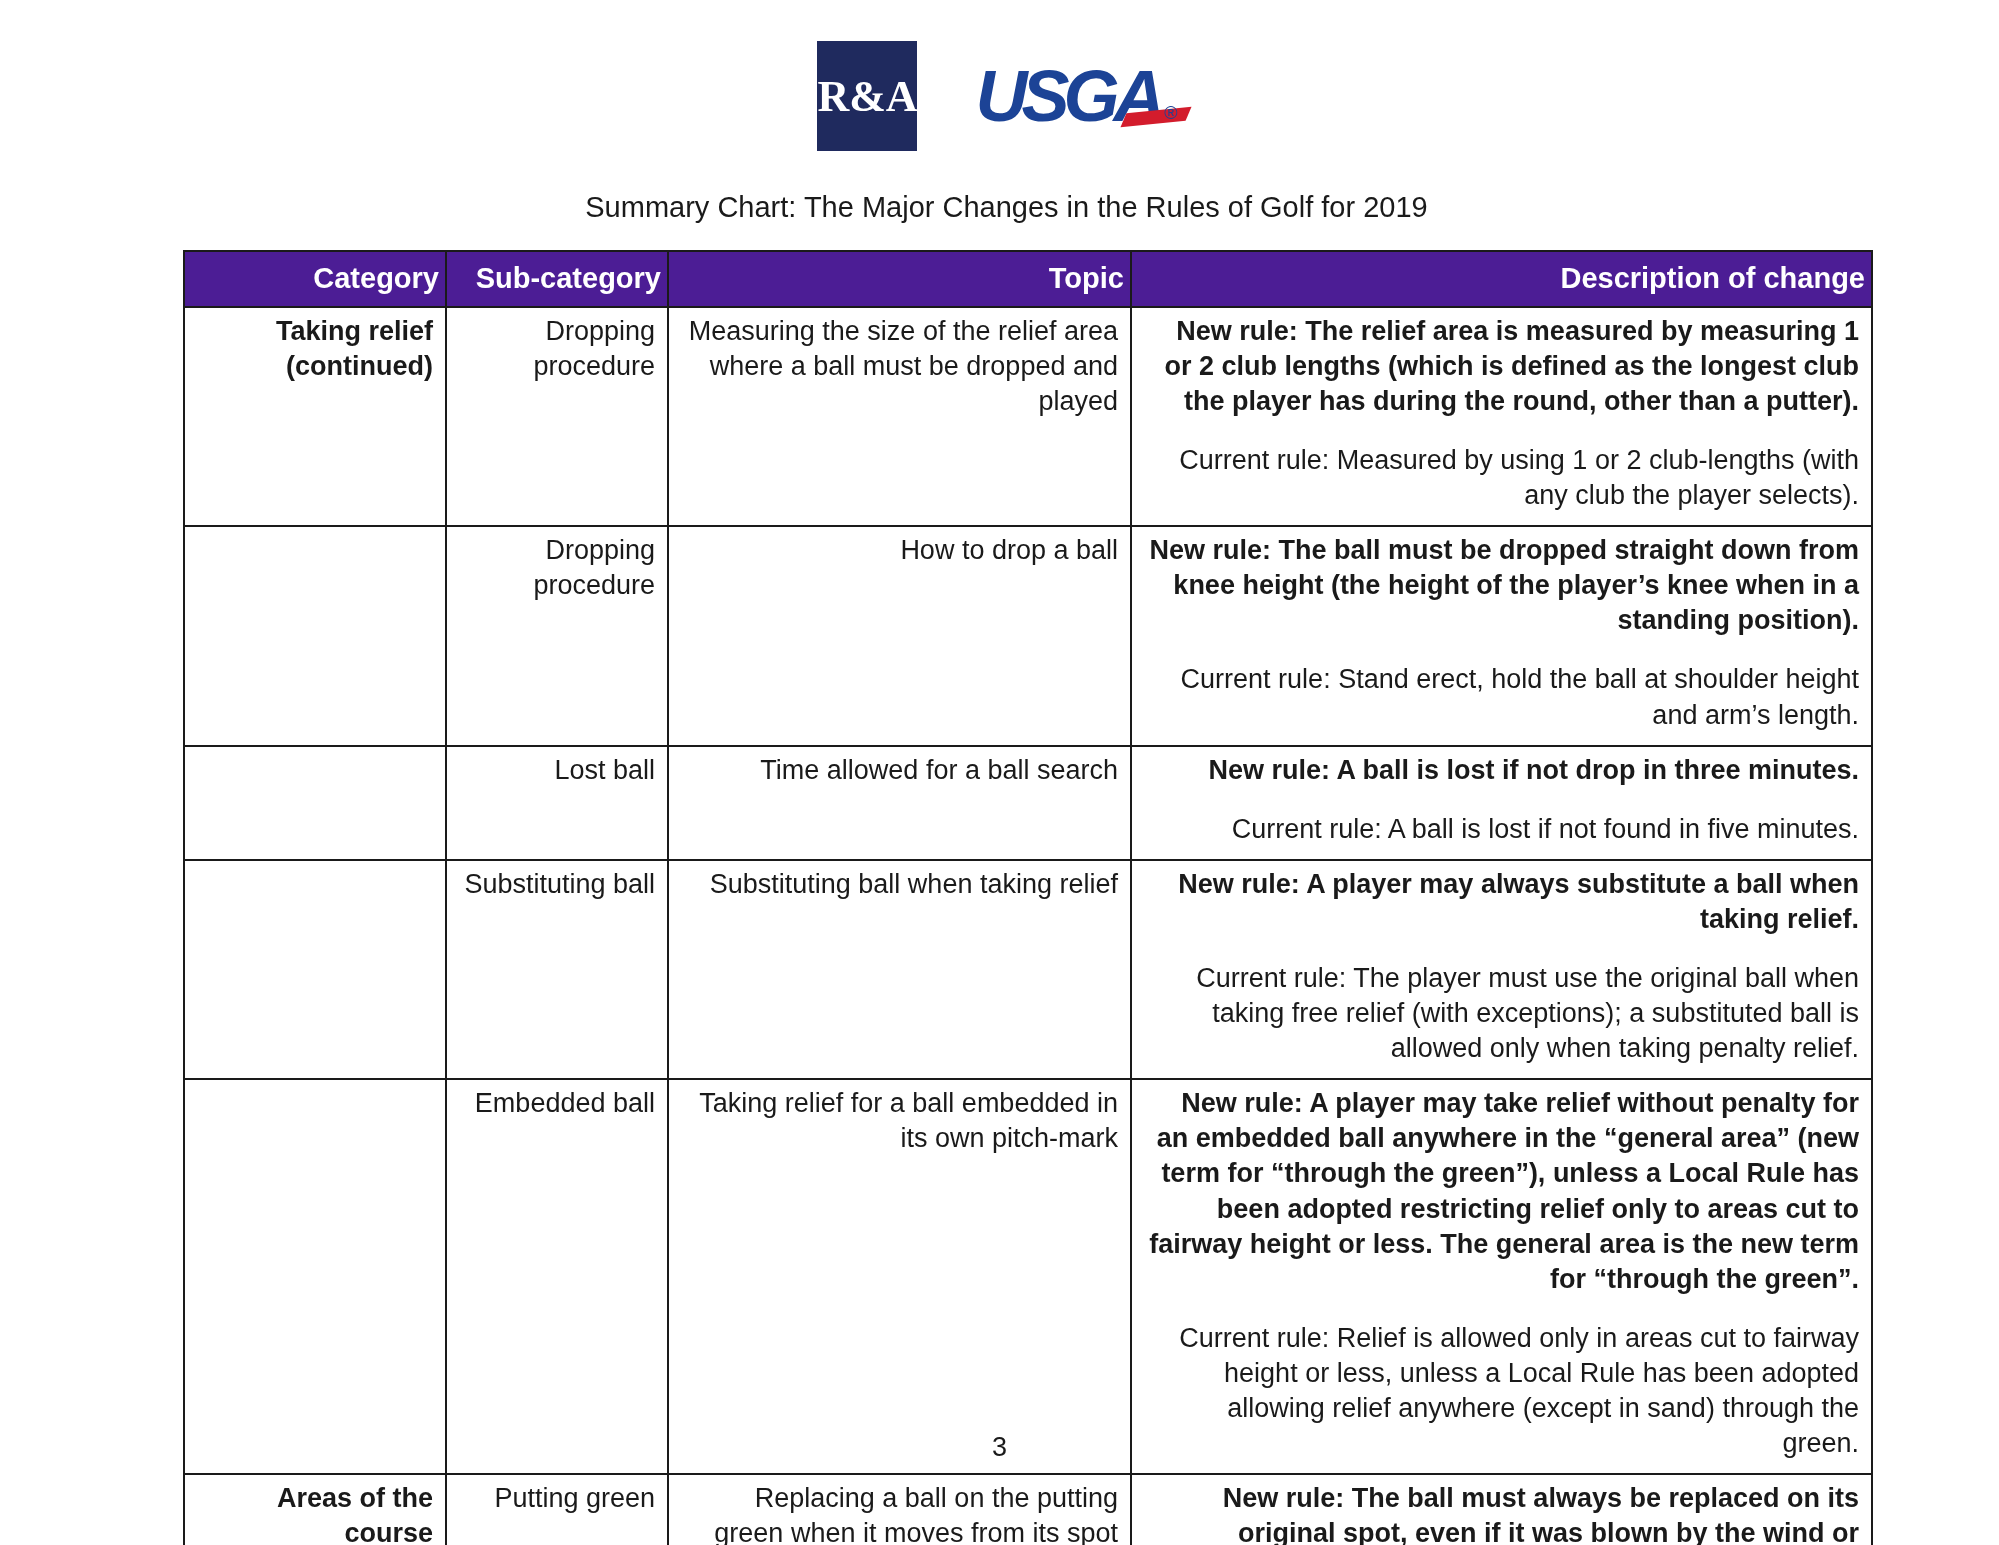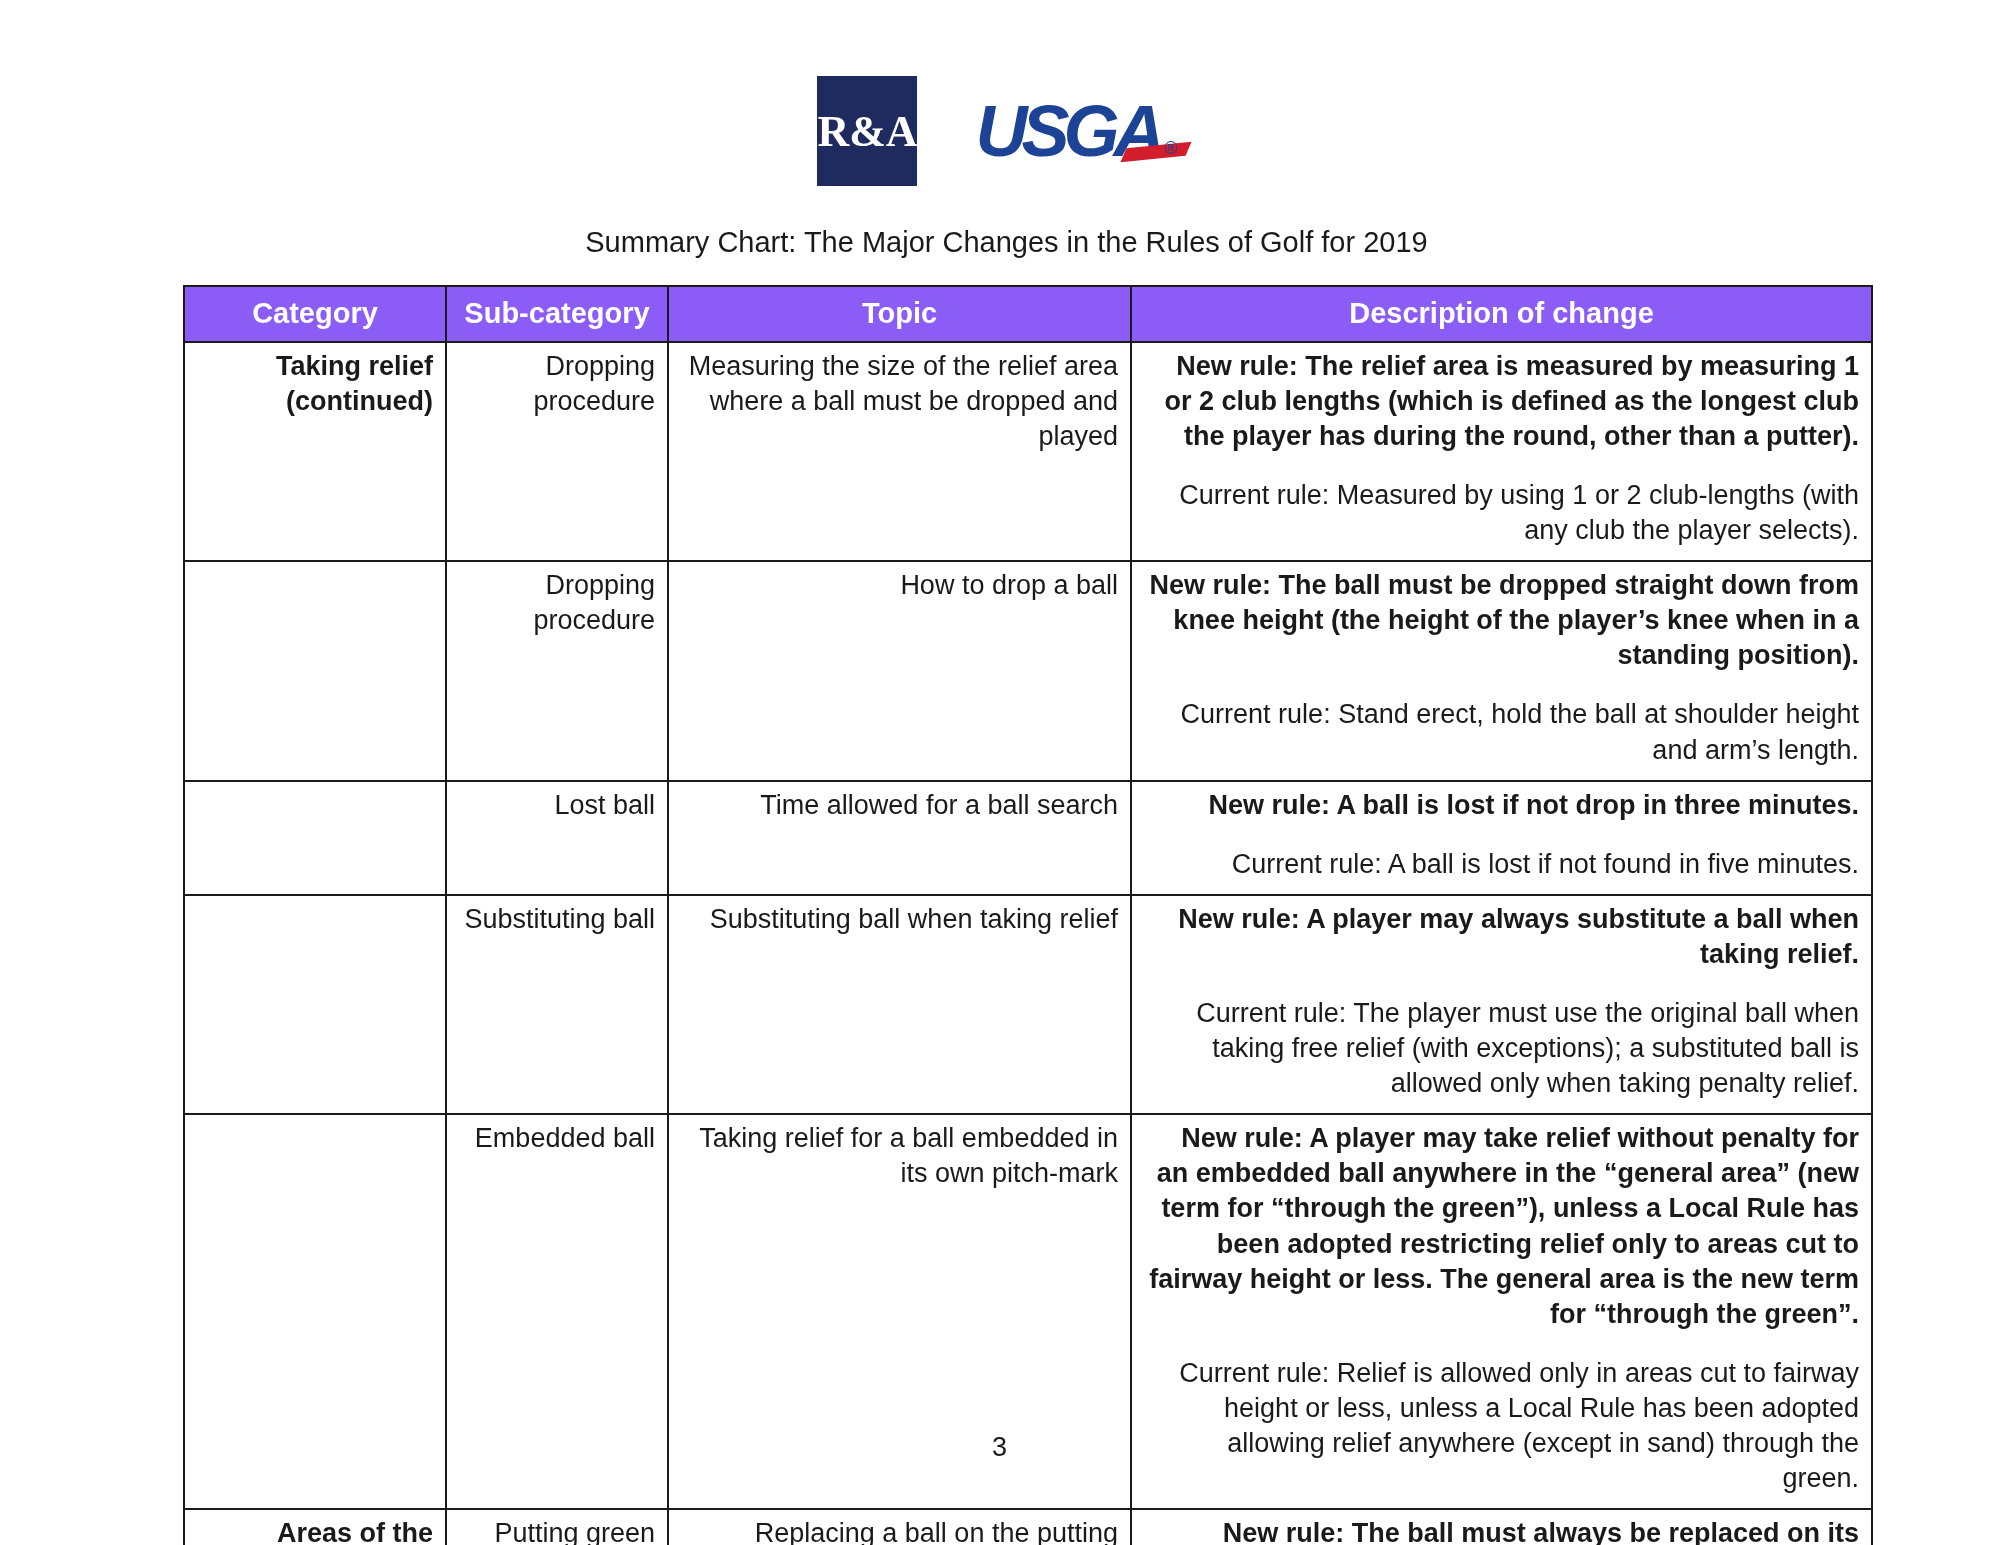--- a/index.html
+++ b/index.html
@@ -10,21 +10,21 @@
     position: relative;
     font-family: "Liberation Sans", sans-serif;
     color: #1a1a1a;
     overflow: hidden;
   }
   .logos {
     display: flex;
     justify-content: center;
     align-items: center;
     gap: 58px;
-    padding-top: 76px;
+    padding-top: 41px;
   }
   .ra-box {
     width: 100px;
     height: 110px;
     background: #1f2a5e;
     display: flex;
     align-items: center;
     justify-content: center;
   }
   .ra-text {
@@ -80,26 +80,26 @@
   table.rules th, table.rules td {
     border: 2px solid #1a1a1a;
     vertical-align: top;
     font-size: 27px;
     line-height: 1.3;
     padding: 6px 12px 12px 12px;
     text-align: right;
     word-wrap: break-word;
   }
   table.rules th {
-    background: #8b5cf6;
+    background: #4c1d95;
     color: #ffffff;
     font-size: 29px;
     font-weight: bold;
-    text-align: center;
-    padding: 8px 14px;
+    text-align: right;
+    padding: 8px 6px;
     vertical-align: middle;
   }
   td.cat-cell { font-weight: bold; }
   .desc-new { font-weight: bold; }
   .desc-current { margin-top: 24px; font-weight: normal; }
   .page-number {
     position: absolute;
     bottom: 82px;
     left: 0;
     width: 100%;

